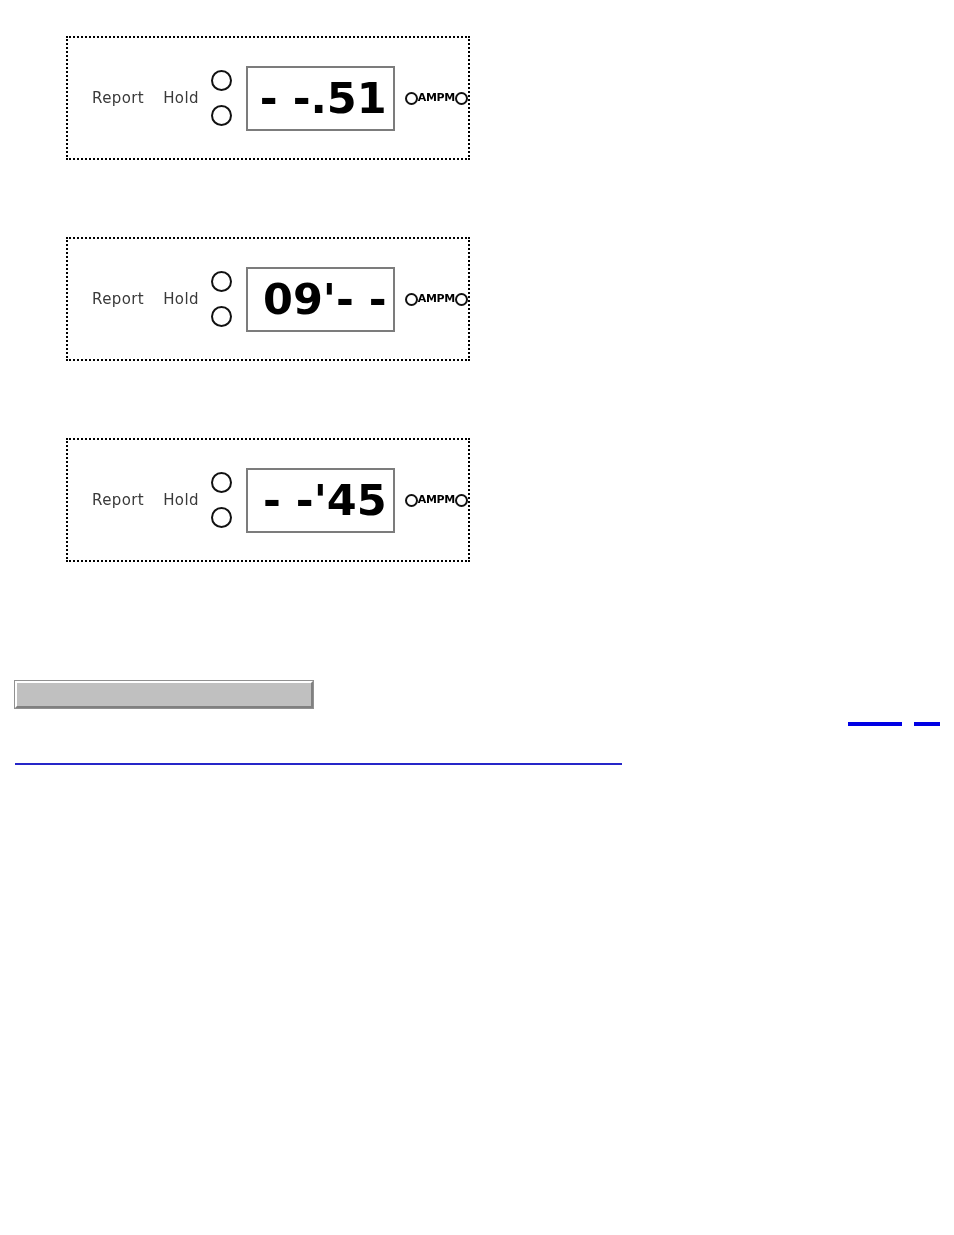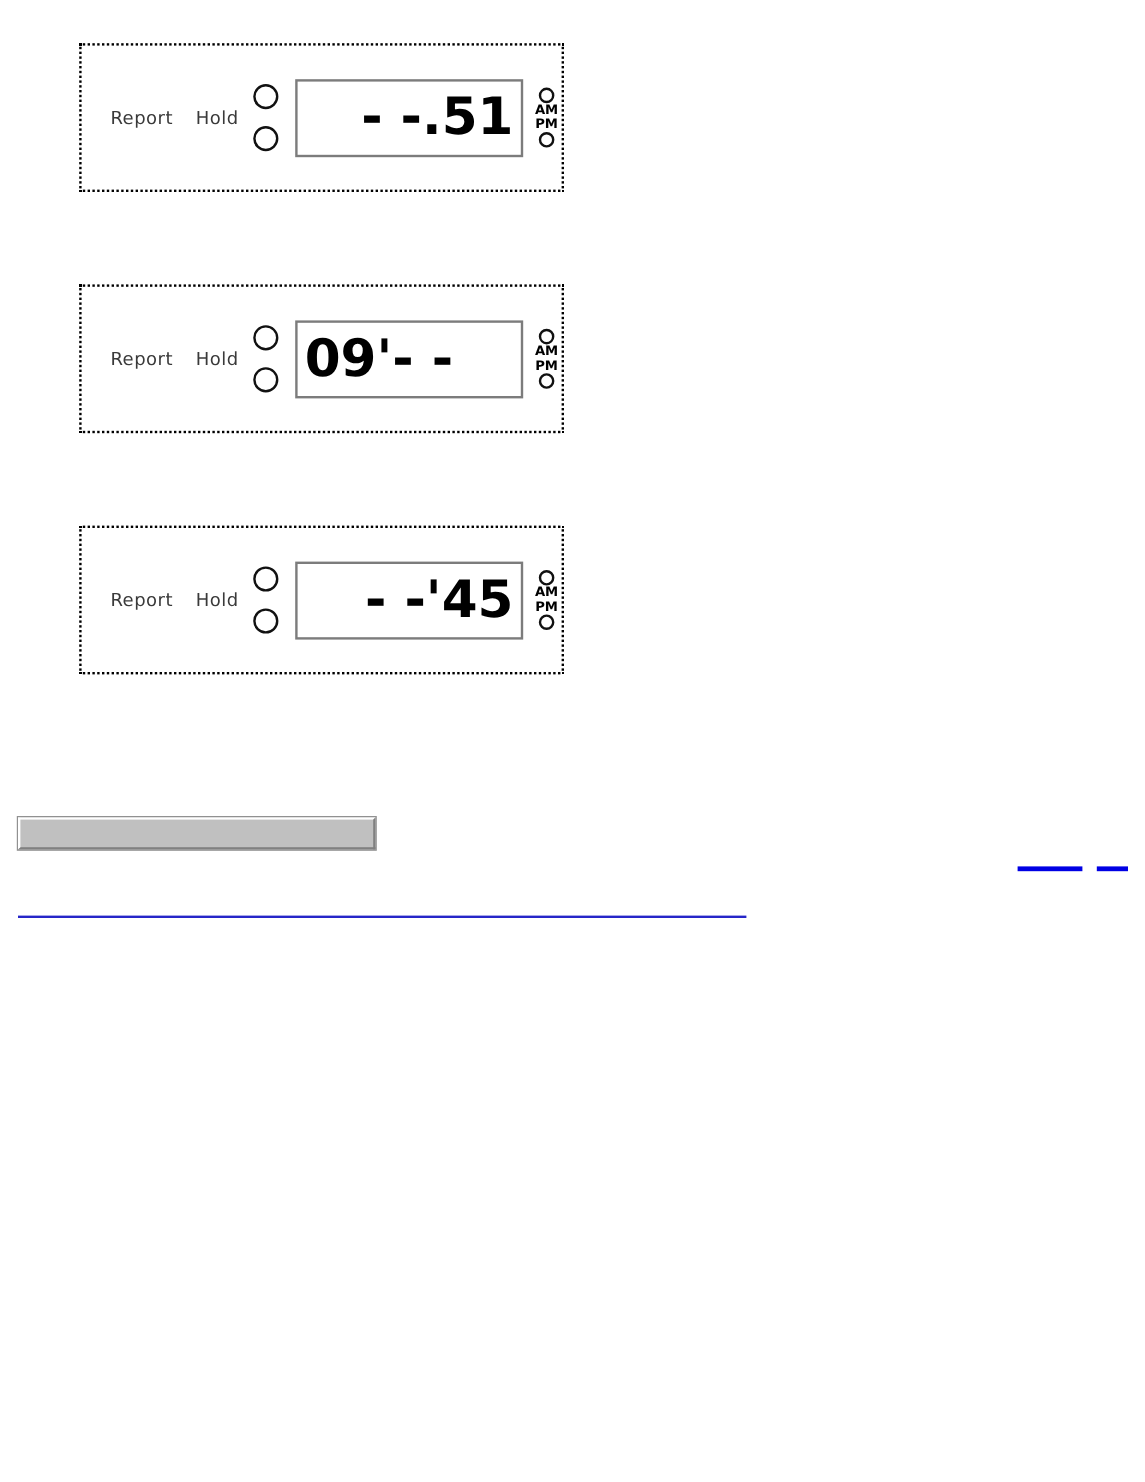--- a/index.html
+++ b/index.html
@@ -89,27 +89,27 @@
     font-size: 43px;
     line-height: 1;
     color: #000000;
     letter-spacing: 0px;
     white-space: pre;
     width: 100%;
     padding: 0 6px;
     box-sizing: border-box;
   }
   .lcd-text.align-right { text-align: right; }
-  .lcd-text.align-left  { text-align: left; }
+  .lcd-text.align-left  { text-align: right; }
 
   
   .ampm {
     margin-left: 10px;
     display: flex;
-    flex-direction: column;
+    flex-direction: row;
     align-items: center;
     justify-content: center;
     height: 65px;
   }
   .ampm-dot {
     width: 13px;
     height: 13px;
     border: 2px solid #111111;
     border-radius: 50%;
     box-sizing: border-box;

